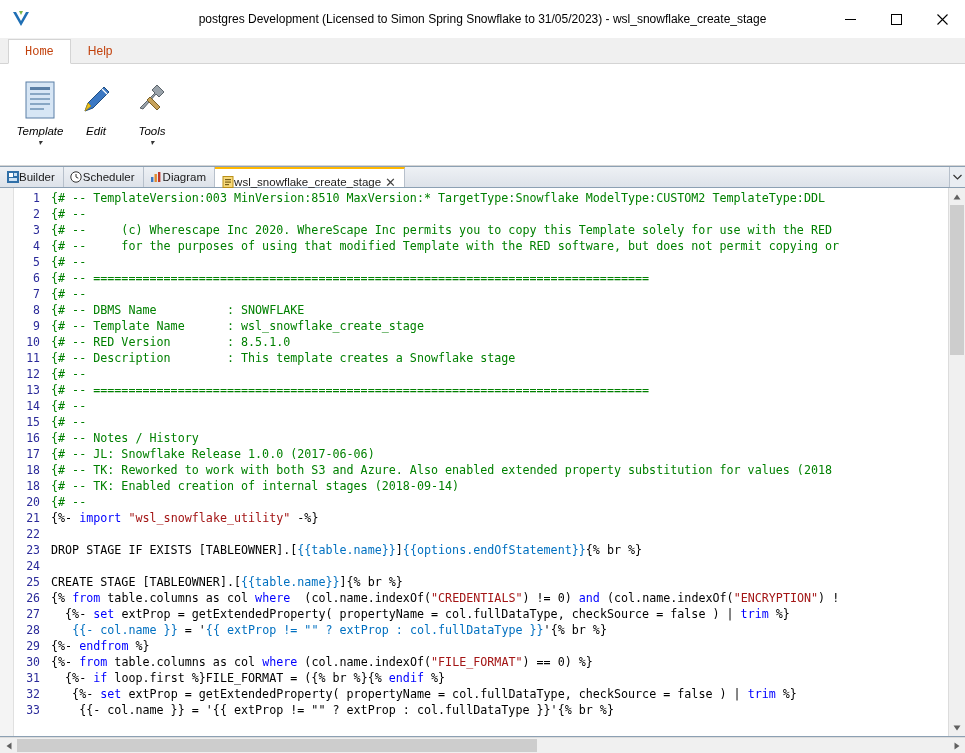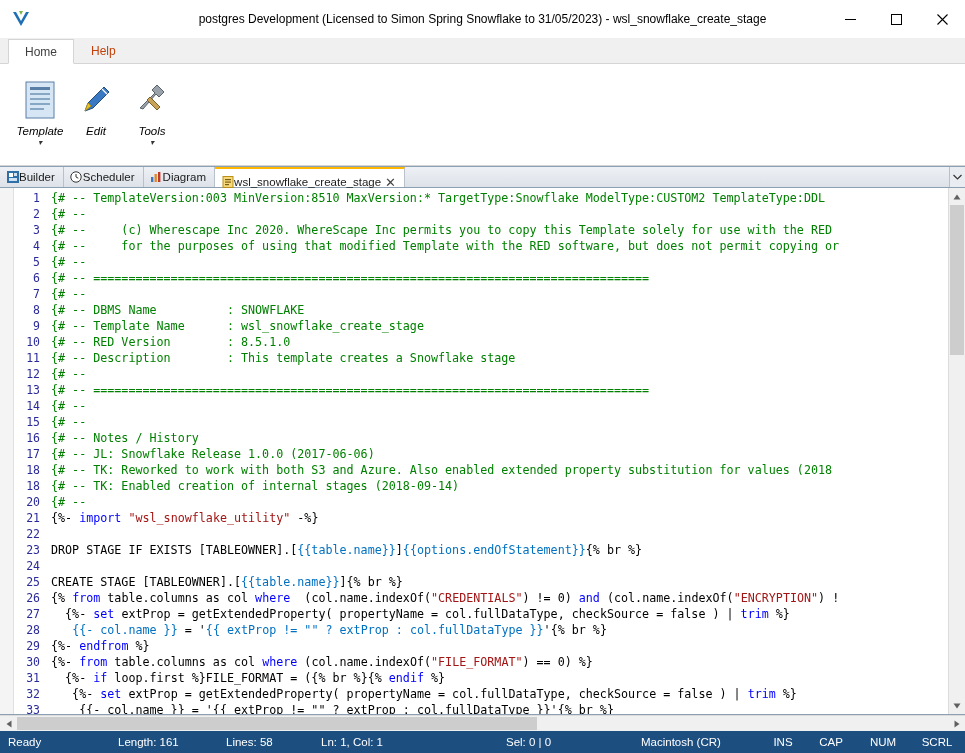--- a/index.html
+++ b/index.html
@@ -77,24 +77,25 @@
     color: #c2410c;
     cursor: default;
     border: 1px solid transparent;
     border-bottom: none;
     background: transparent;
   }
   .rtab.active {
     background: #ffffff;
     border: 1px solid #d4d4d4;
     border-bottom: 1px solid #ffffff;
-    color: #404040;
+    color: #c2410c;
     position: relative;
     top: 1px;
     z-index: 2;
+    font-family: Liberation Mono, monospace;
   }
 
   
   .ribbon {
     height: 102px;
     background: #ffffff;
     border-bottom: 1px solid #d4d4d4;
     display: flex;
     align-items: flex-start;
     padding: 6px 0 0 8px;
@@ -499,26 +500,14 @@
     <div class="hs-track">
       <div class="hs-thumb"></div>
     </div>
     <div class="hs-arrow">
       <svg width="6" height="8" viewBox="0 0 6 8">
         <path d="M5.5 4 L0.5 0.5 L0.5 7.5 Z" fill="#606060"></path>
       </svg>
     </div>
   </div>
 
-  <div class="statusbar">
-    <div class="sb-cell sb-ready">Ready</div>
-    <div class="sb-cell sb-len">Length: 161</div>
-    <div class="sb-cell sb-lines">Lines: 58</div>
-    <div class="sb-cell sb-lncol">Ln: 1, Col: 1</div>
-    <div class="sb-cell sb-sel">Sel: 0 | 0</div>
-    <div class="sb-cell sb-eol">Macintosh (CR)</div>
-    <div class="sb-cell sb-ins">INS</div>
-    <div class="sb-cell sb-cap">CAP</div>
-    <div class="sb-cell sb-num">NUM</div>
-    <div class="sb-cell sb-scrl">SCRL</div>
-  </div>
 
 </div>
 
 </body></html>

